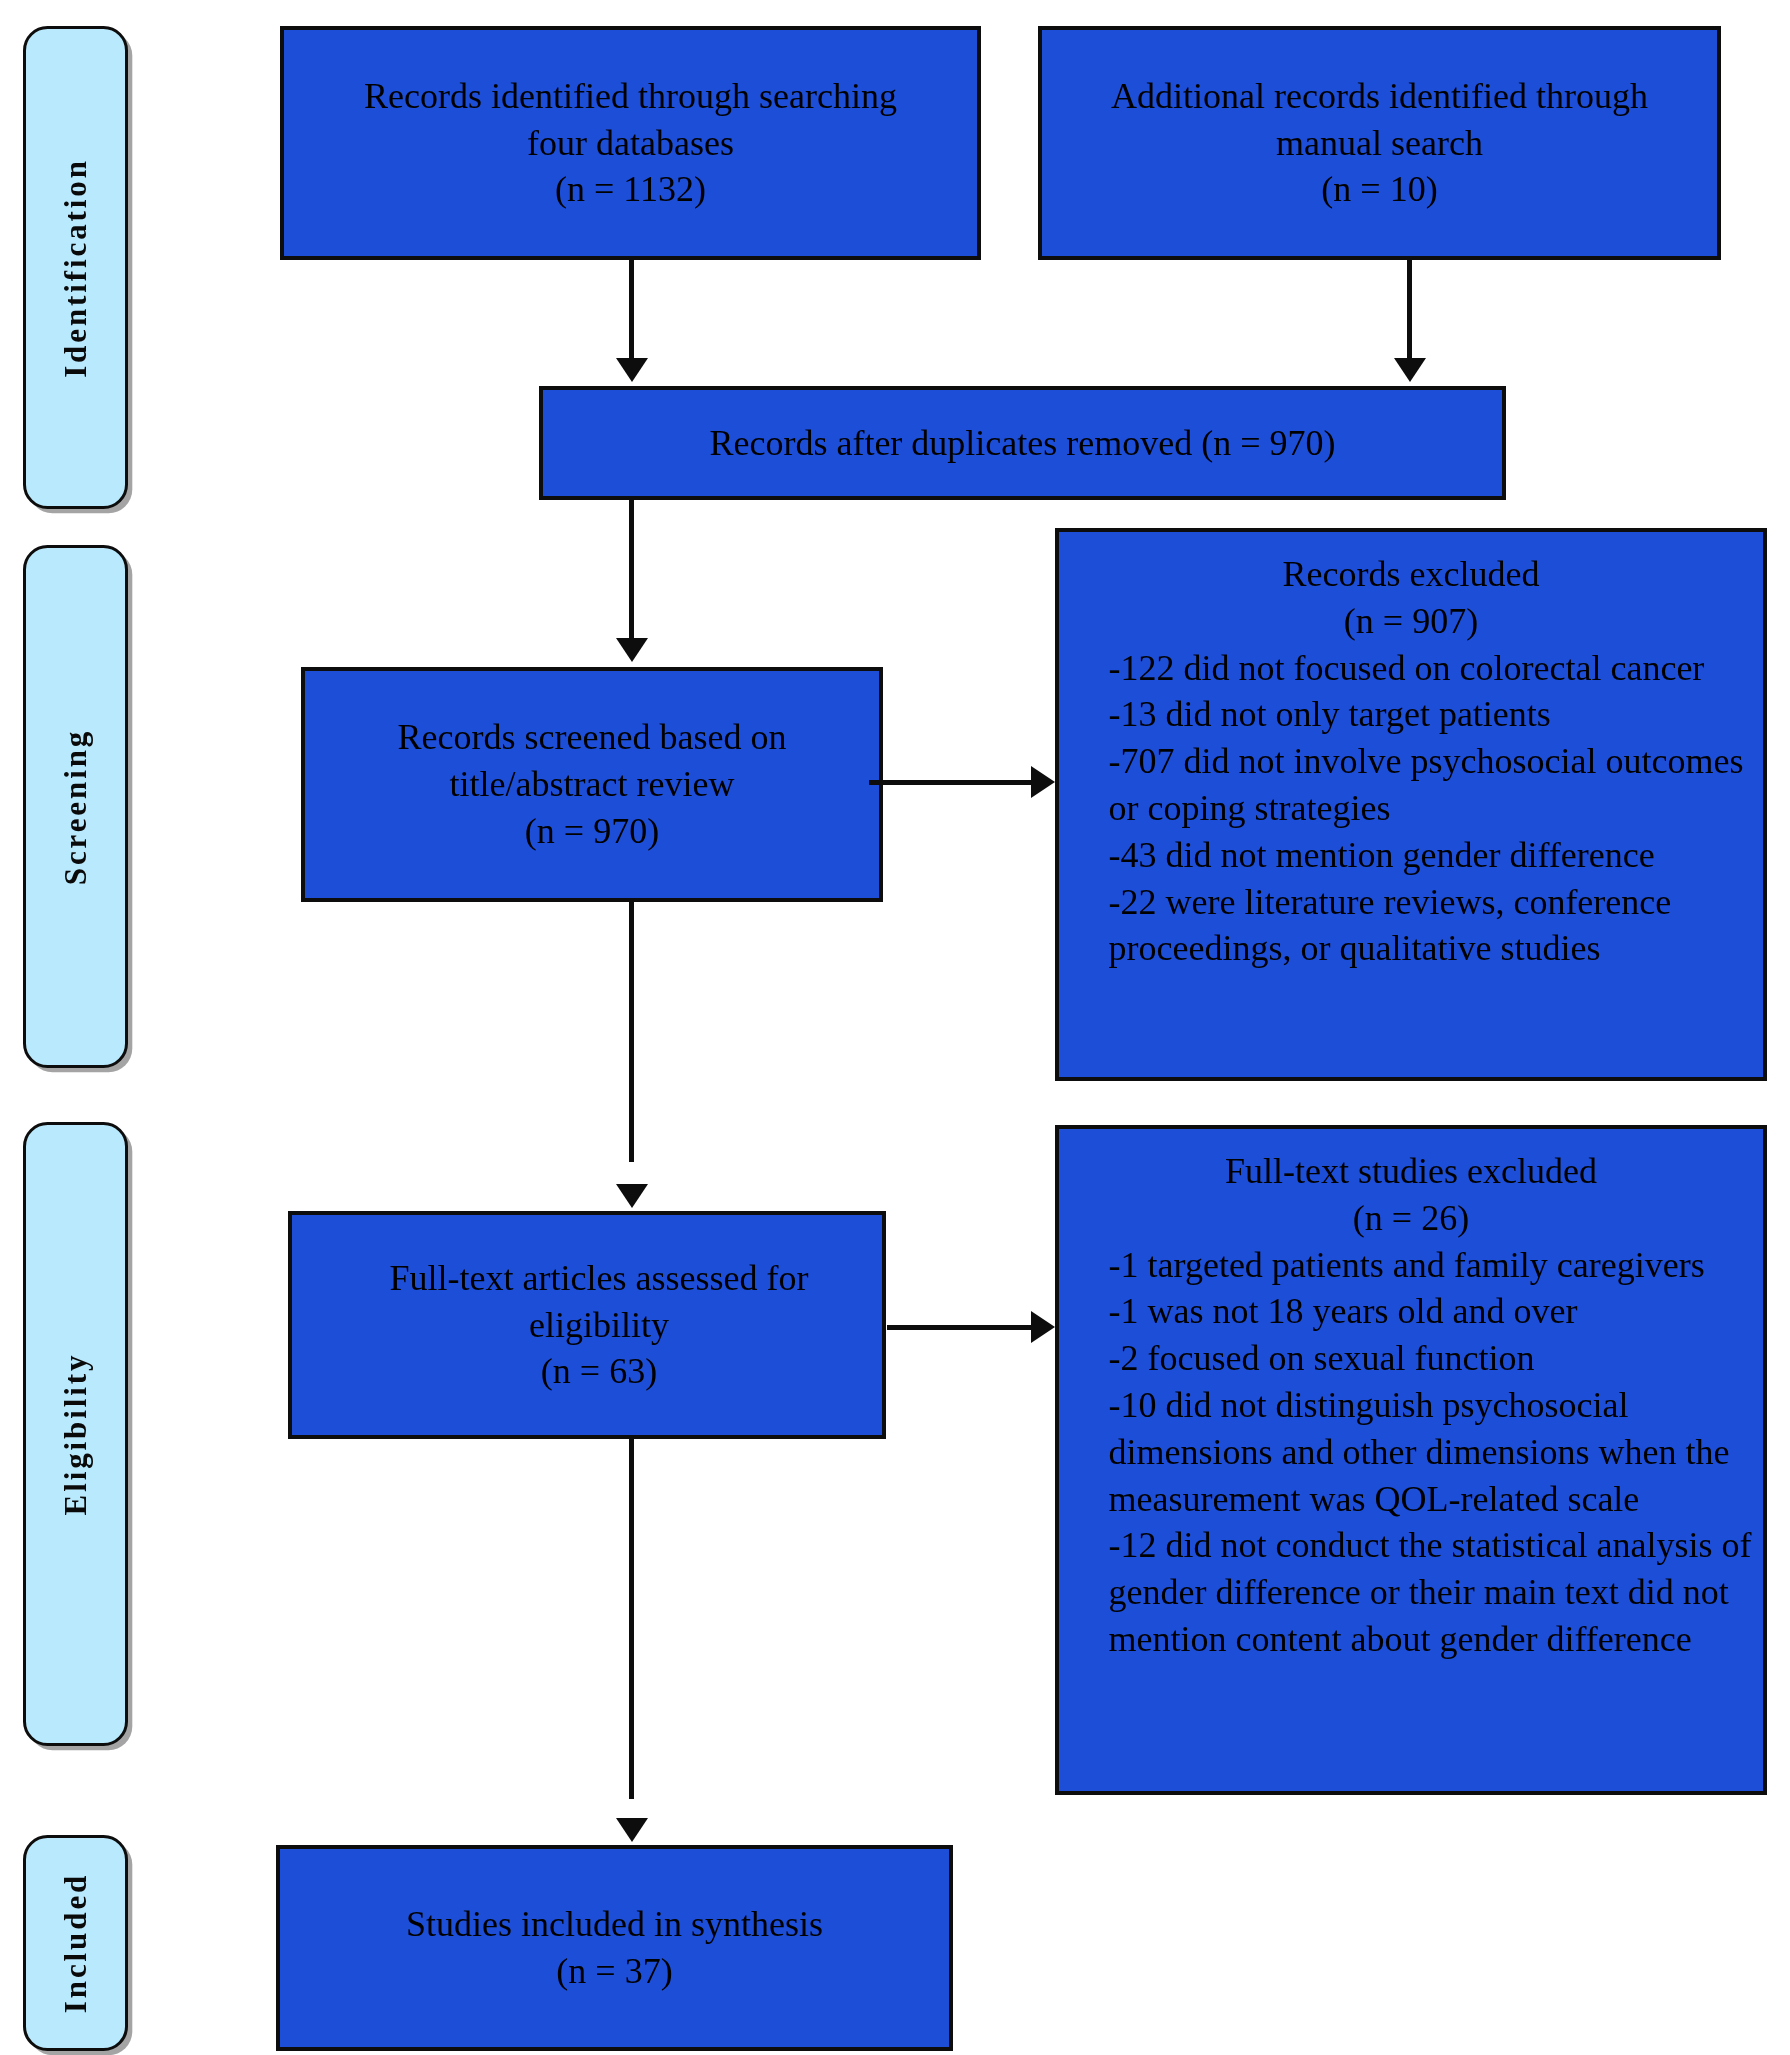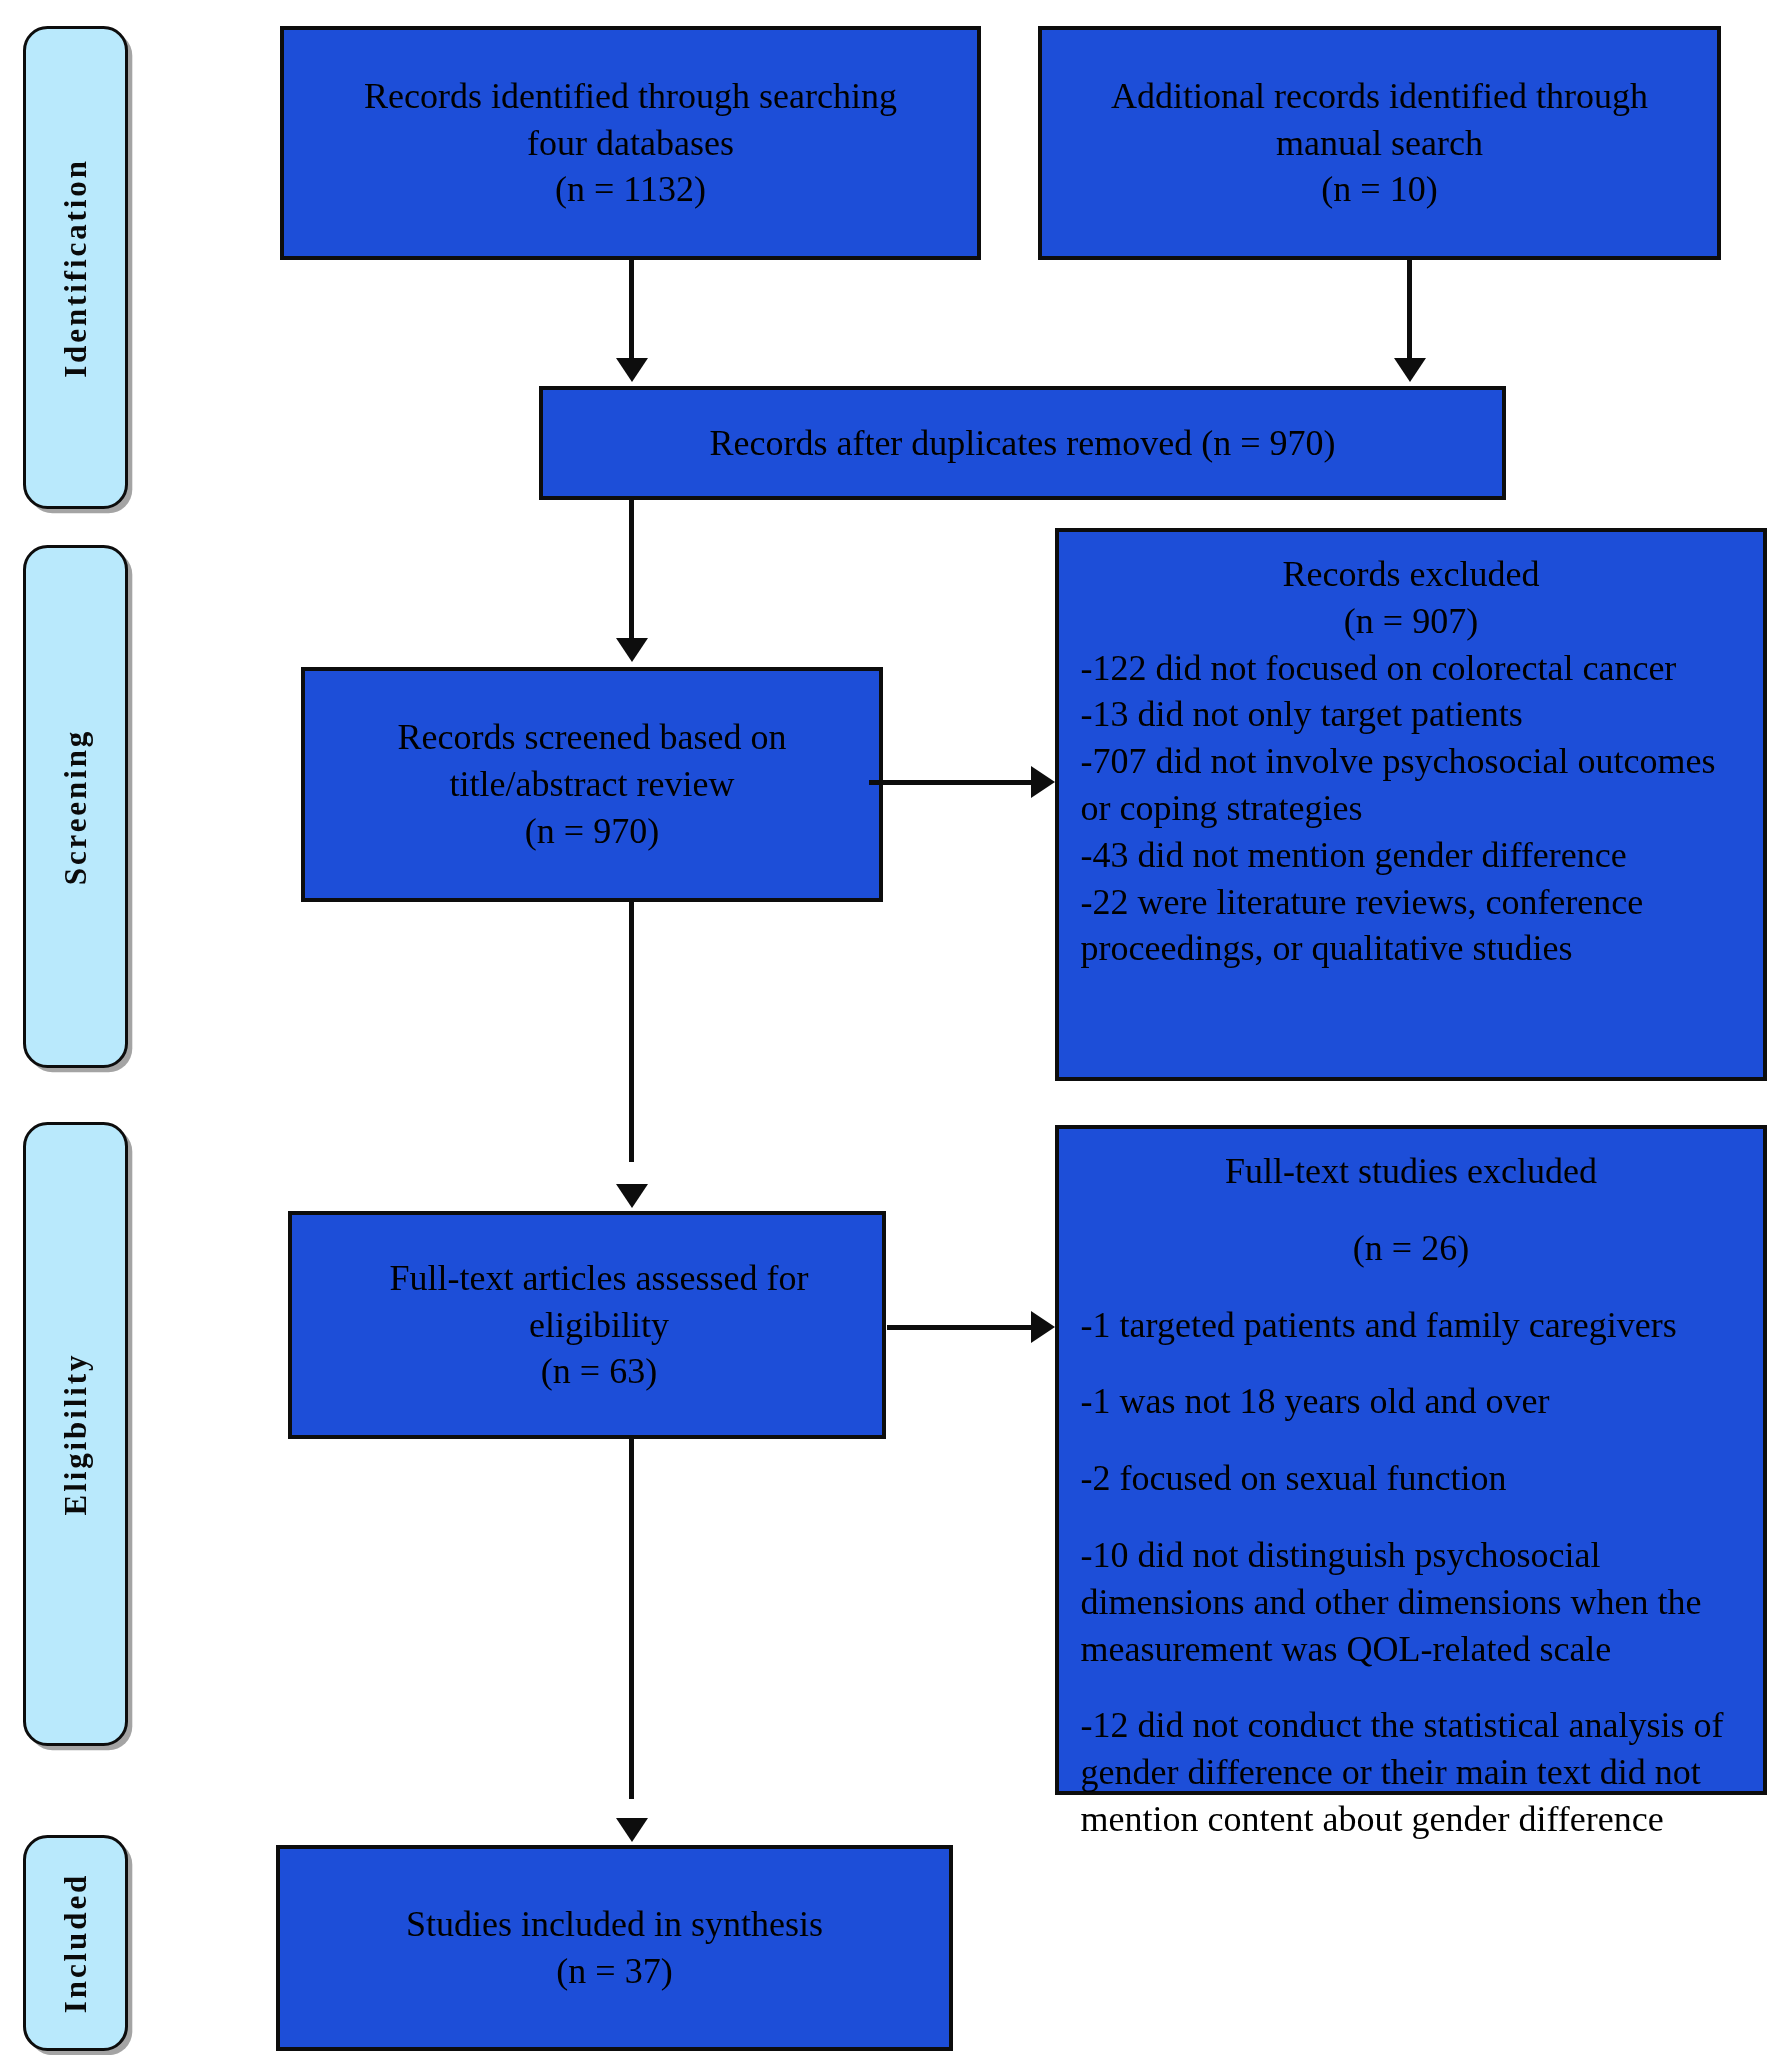--- a/index.html
+++ b/index.html
@@ -45,21 +45,21 @@
   .fbox .line{
     font-size:36px;
     line-height:1.30;
     white-space:pre;
   }
   .fbox.excl{justify-content:flex-start;}
   .fbox.excl .head{
     font-size:36px;line-height:1.30;text-align:center;width:100%;white-space:pre;
   }
   .fbox.excl .item{
-    font-size:36px;line-height:1.30;text-align:left;width:100%;
+    font-size:36px;line-height:1.30;text-align:left;width:100%;margin-left:28px;
   }
   .pad-excl{padding:19px 21.6px 0 21.6px;}
 
   
   .vline{position:absolute;width:5px;background:#0d0d0d;}
   .hline{position:absolute;height:5px;background:#0d0d0d;}
   .arrow-down{
     position:absolute;width:0;height:0;
     border-left:16px solid transparent;
     border-right:16px solid transparent;
@@ -142,21 +142,21 @@
 
   <div class="fbox center" style="left:288px;top:1211px;width:598px;height:228px;padding-left:24px;">
     <div class="line">Full-text articles assessed for</div>
     <div class="line">eligibility</div>
     <div class="line">(n = 63)</div>
   </div>
 
   <div class="hline" style="left:887px;top:1325px;width:148px;"></div>
   <div class="arrow-right" style="left:1031px;top:1311px;"></div>
 
-  <div class="fbox excl pad-excl" style="left:1055px;top:1125px;width:712px;height:670px;gap:30px;">
+  <div class="fbox excl pad-excl" style="left:1055px;top:1125px;width:712px;height:670px;">
     <div class="head">Full-text studies excluded</div>
     <div class="head">(n = 26)</div>
     <div class="item">-1 targeted patients and family caregivers</div>
     <div class="item">-1 was not 18 years old and over</div>
     <div class="item">-2 focused on sexual function</div>
     <div class="item">-10 did not distinguish psychosocial dimensions and other dimensions when the measurement was QOL-related scale</div>
     <div class="item">-12 did not conduct the statistical analysis of gender difference or their main text did not mention content about gender difference</div>
   </div>
 
   <div class="vline" style="left:629px;top:1439px;height:360px;"></div>

